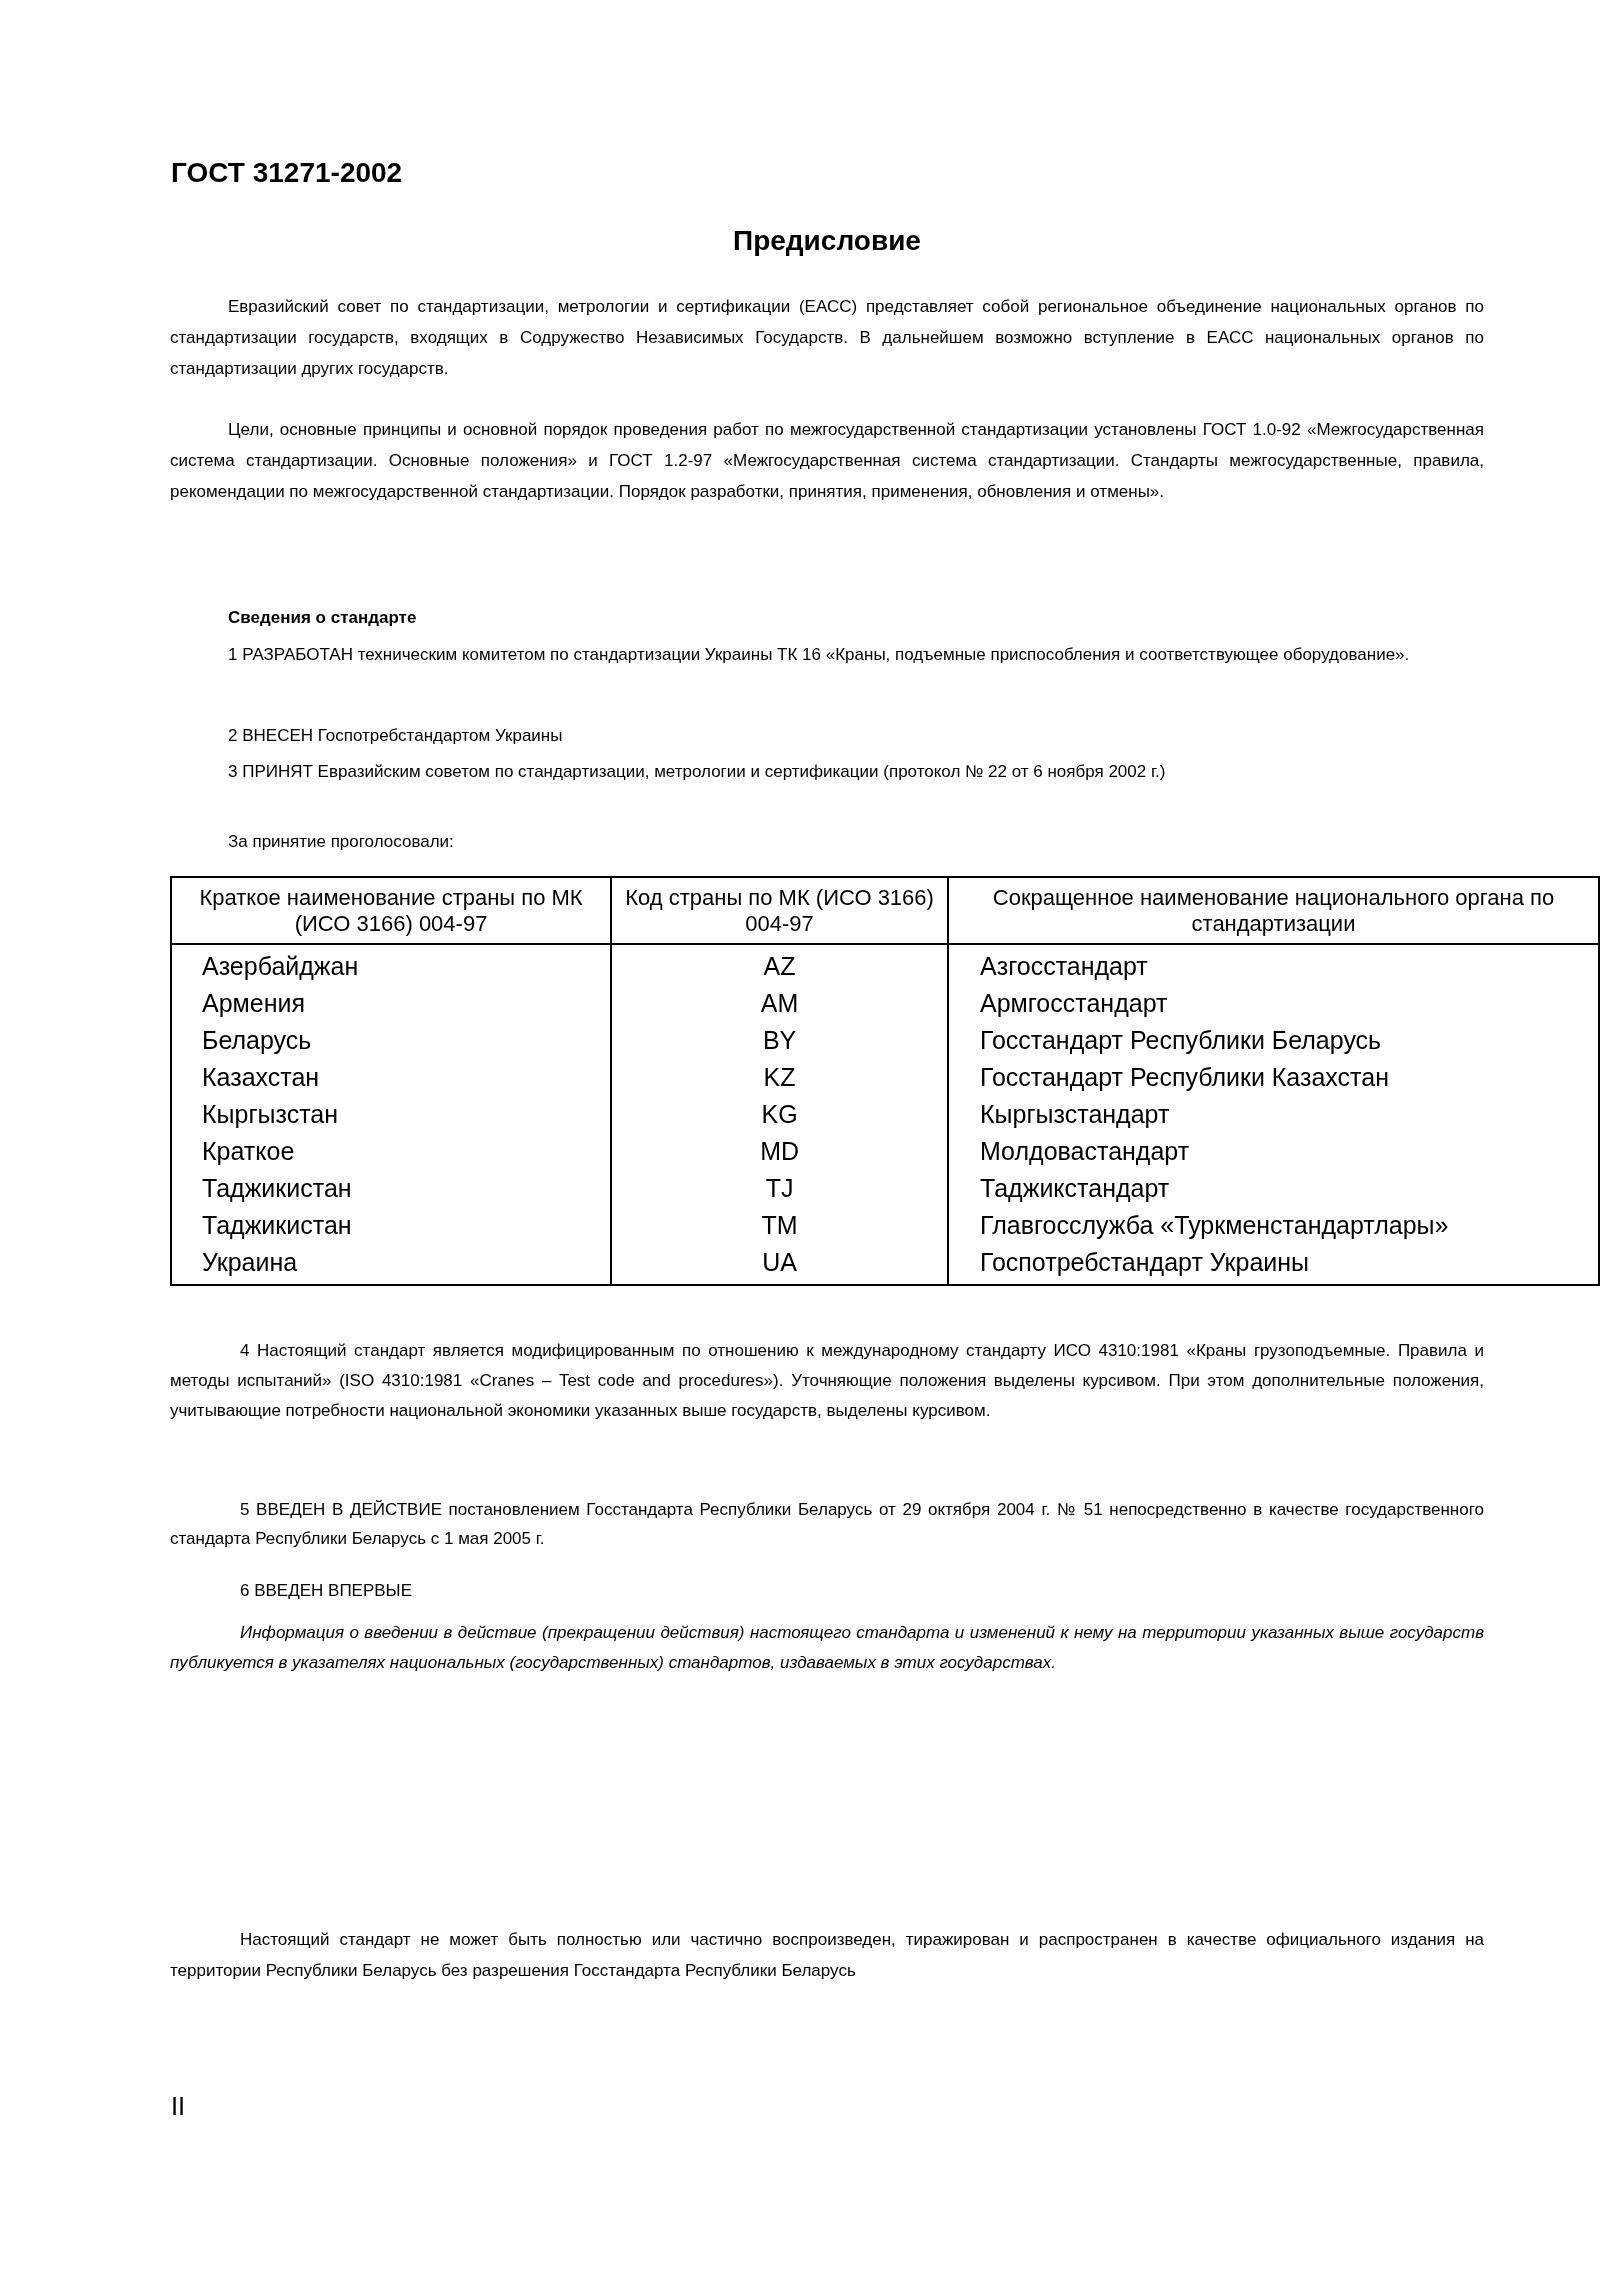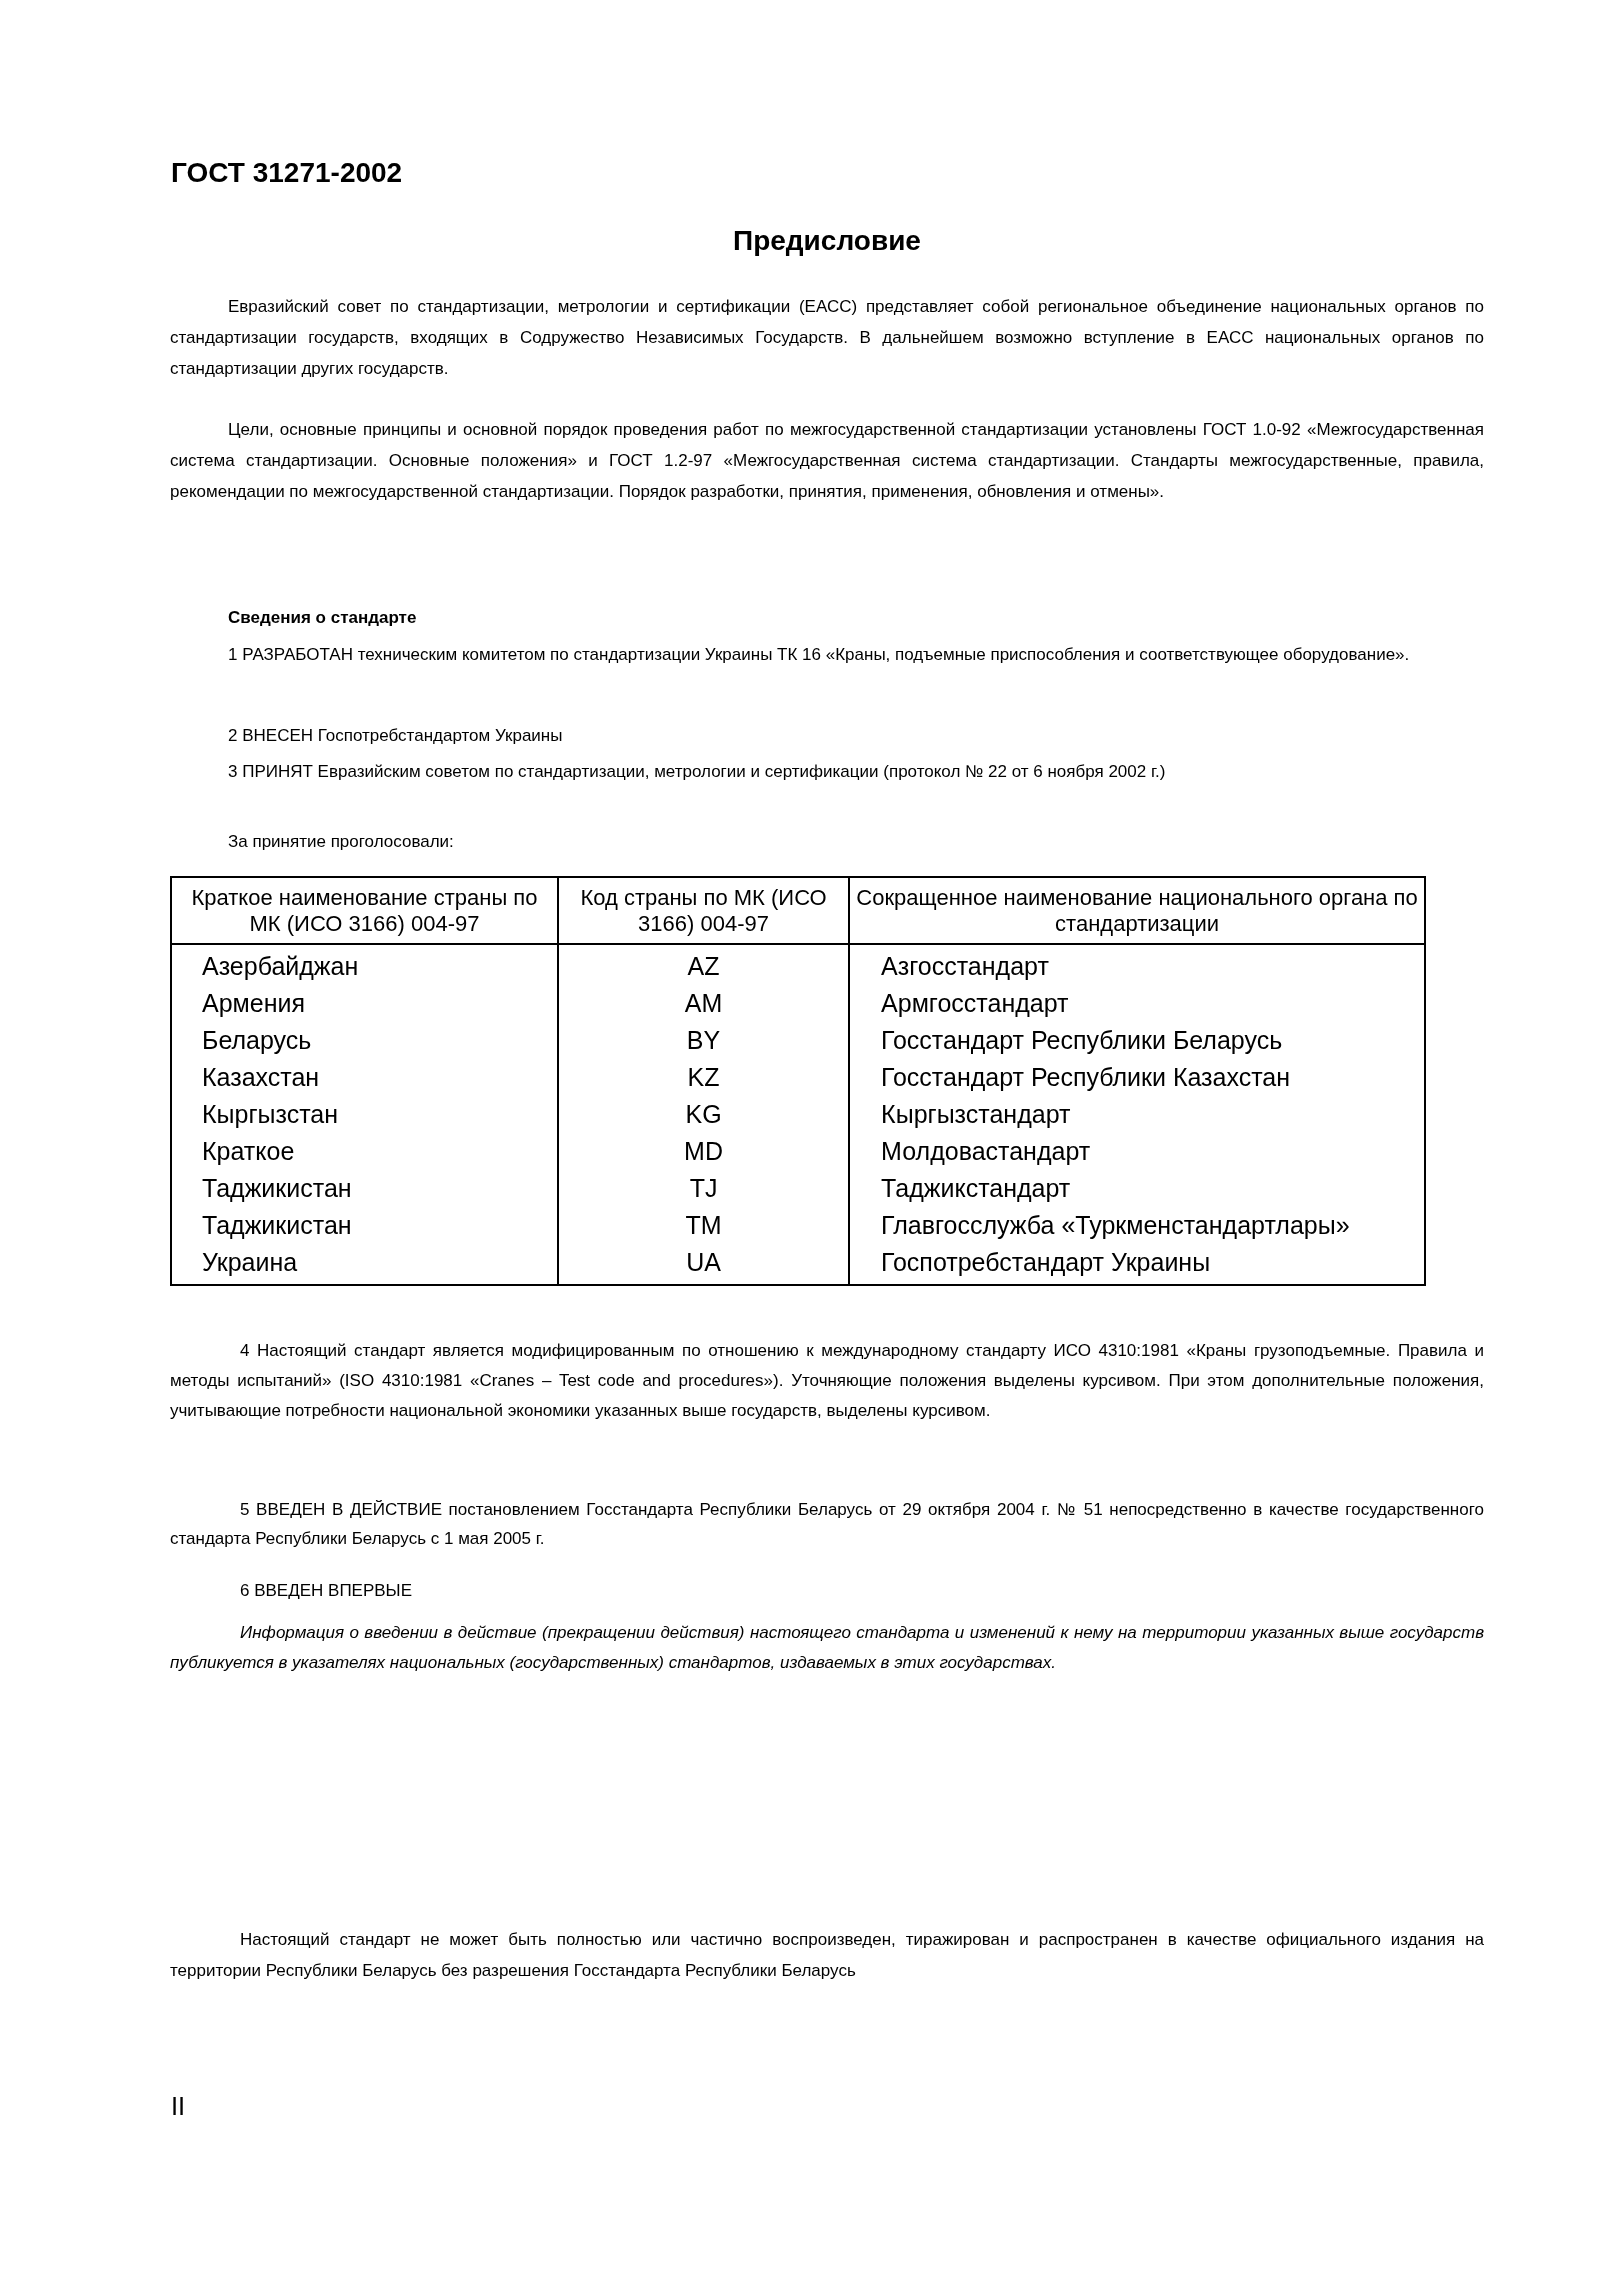--- a/index.html
+++ b/index.html
@@ -6,21 +6,21 @@
   body { width: 1622px; height: 2295px; position: relative; overflow: hidden;
          font-family: "Liberation Sans", sans-serif; color: #000; }
   .blk { position: absolute; left: 170px; width: 1314px; font-size: 17px; line-height: 31px;
          text-align: justify; text-align-last: left; margin: 0; }
   .ind89 { text-indent: 58px; }
   .ind107 { text-indent: 70px; }
   .bold { font-weight: bold; }
   .ital { font-style: italic; }
   #doc-code { position: absolute; left: 171px; top: 156px; font-size: 28px; font-weight: bold; line-height: 33px; }
   #foreword-title { position: absolute; left: 170px; width: 1314px; top: 224px; font-size: 28px; font-weight: bold; text-align: center; line-height: 33px; }
-  #votes-table { position: absolute; left: 170px; top: 876px; width: 1256px; border-collapse: collapse;
+  #votes-table { position: absolute; left: 170px; top: 876px; width: 1430px; border-collapse: collapse;
                  border: 2.6px solid #000; font-size: 25px; }
   #votes-table th { font-weight: normal; font-size: 22px; line-height: 26px; border: 2px solid #000; height: 65px;
                     text-align: center; vertical-align: middle; padding: 0 3.9px; }
   #votes-table td { border-left: 2px solid #000; border-right: 2px solid #000; height: 37px; line-height: 37px; padding: 0; }
   #votes-table tbody tr:first-child td { padding-top: 2.6px; }
   #votes-table tbody tr:last-child td { padding-bottom: 3.9px; }
   .c1 { padding-left: 30px !important; text-align: left; }
   .c2 { text-align: center; }
   .c3 { padding-left: 31px !important; text-align: left; }
   #page-number { position: absolute; left: 171px; top: 2091px; font-size: 25.5px; line-height: 31px; }

